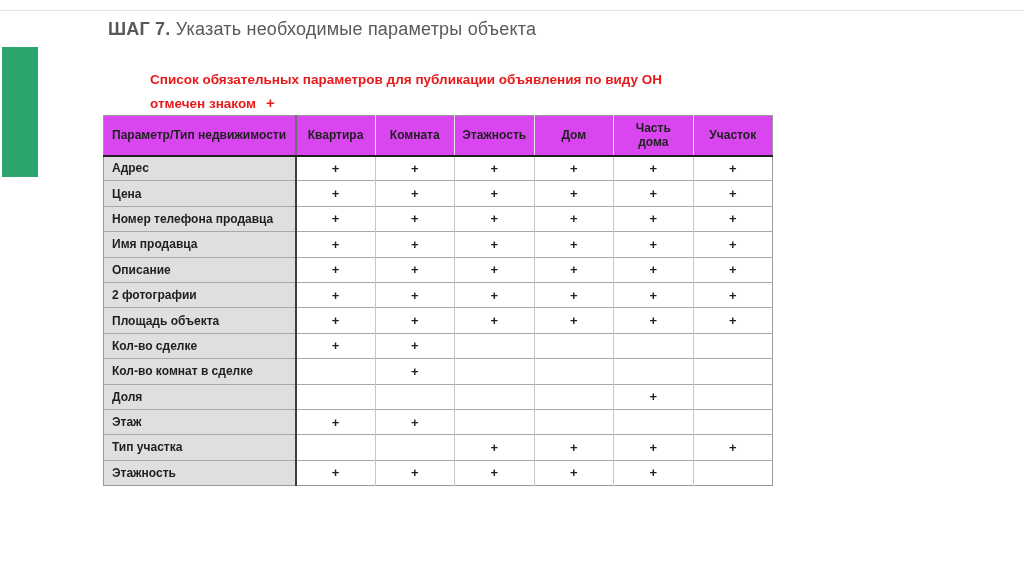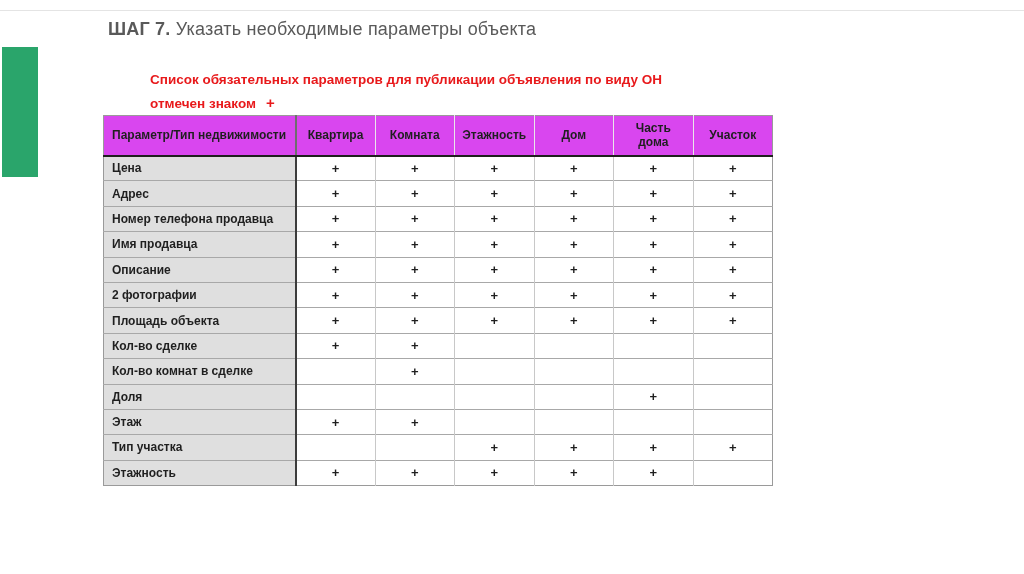--- a/index.html
+++ b/index.html
@@ -71,30 +71,30 @@
           <th>Квартира</th>
           <th>Комната</th>
           <th>Этажность</th>
           <th>Дом</th>
           <th>Часть дома</th>
           <th>Участок</th>
         </tr>
       </thead>
       <tbody>
           <tr>
+            <th class="rowlabel">Адрес</th>
+            <td>+</td>
+            <td>+</td>
+            <td>+</td>
+            <td>+</td>
+            <td>+</td>
+            <td>+</td>
+          </tr>
+          <tr>
             <th class="rowlabel">Цена</th>
-            <td>+</td>
-            <td>+</td>
-            <td>+</td>
-            <td>+</td>
-            <td>+</td>
-            <td>+</td>
-          </tr>
-          <tr>
-            <th class="rowlabel">Адрес</th>
             <td>+</td>
             <td>+</td>
             <td>+</td>
             <td>+</td>
             <td>+</td>
             <td>+</td>
           </tr>
           <tr>
             <th class="rowlabel">Номер телефона продавца</th>
             <td>+</td>

